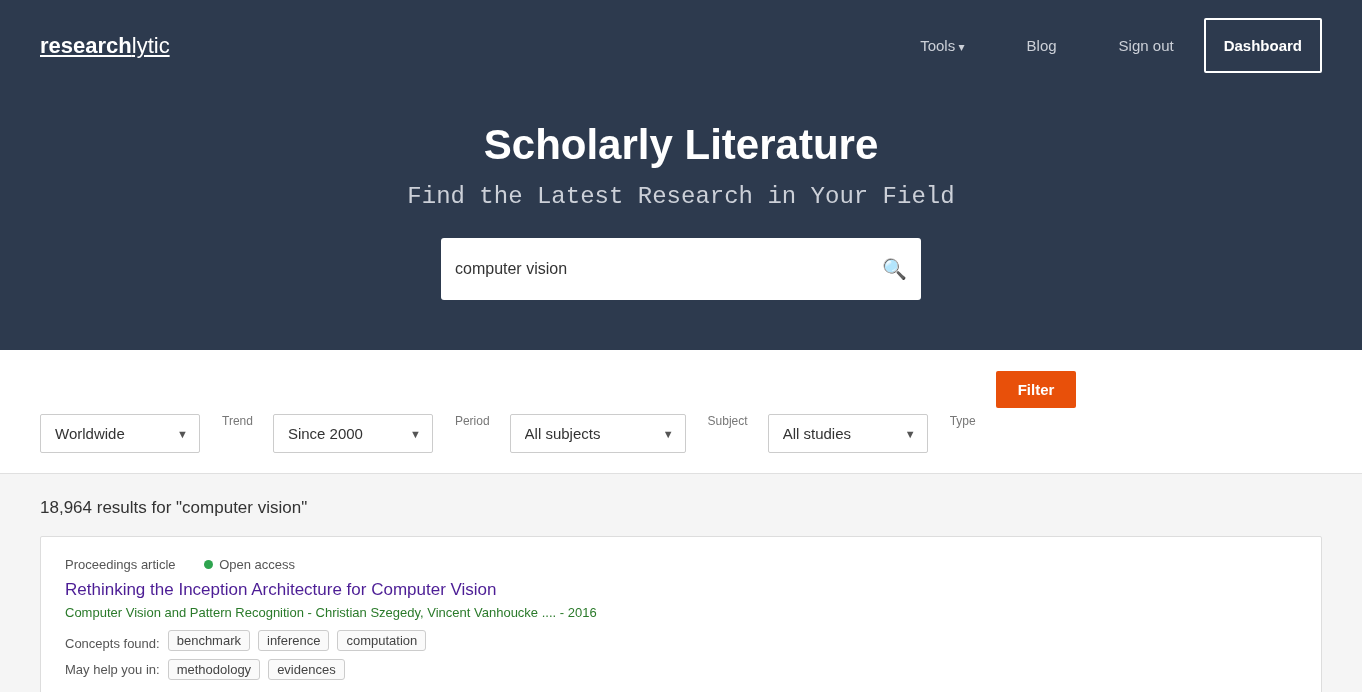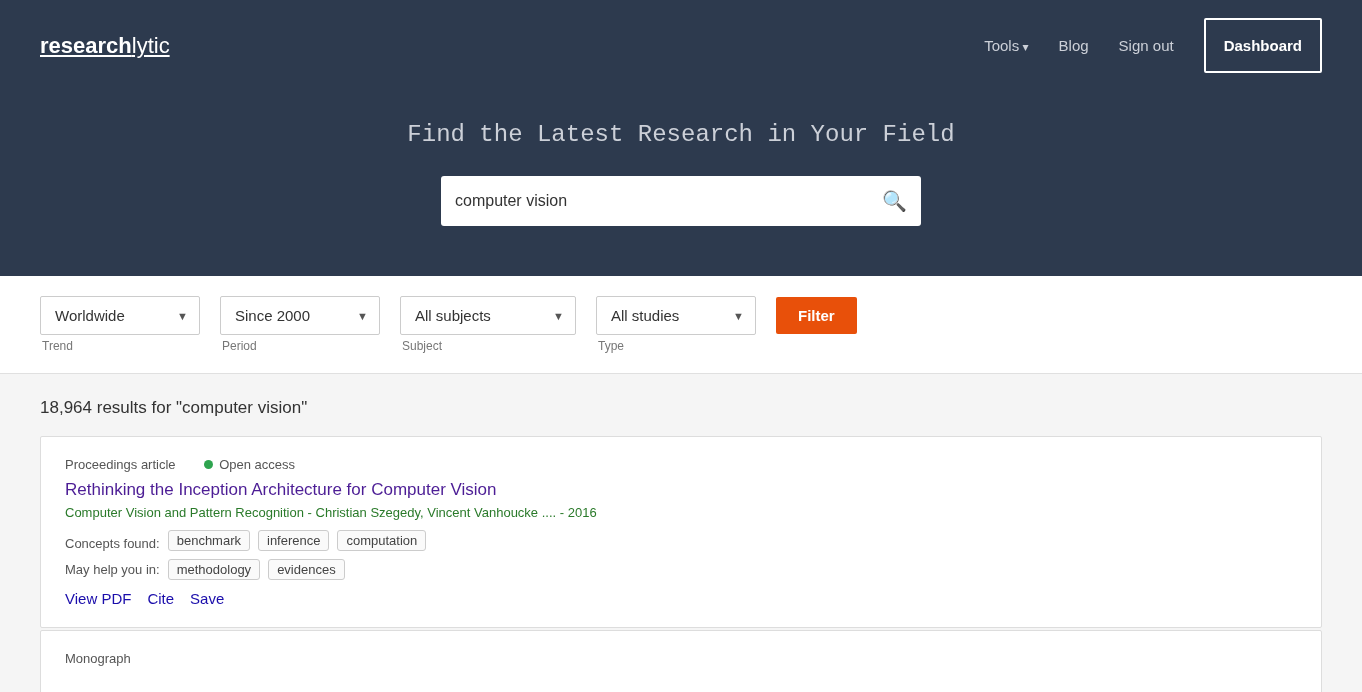--- a/index.html
+++ b/index.html
@@ -28,20 +28,21 @@
     .nav-right {
       display: flex;
       align-items: center;
       gap: 30px;
     }
     .nav-link {
       color: #ccd0d8;
       text-decoration: none;
       font-size: 15px;
       cursor: pointer;
+      margin-left: 32px;
     }
     .nav-link.with-arrow::after {
       content: ' ▾';
       font-size: 12px;
     }
     .btn-dashboard {
       border: 2px solid white;
       color: white;
       background: transparent;
       padding: 17px 18px;
@@ -66,21 +67,21 @@
       font-family: Liberation Mono, monospace;
     }
     .search-bar {
       display: flex;
       align-items: center;
       background: white;
       border-radius: 3px;
       max-width: 480px;
       margin: 0 auto;
       padding: 0 14px;
-      height: 50px;
+      height: 62px;
     }
     .search-input {
       flex: 1;
       border: none;
       outline: none;
       font-size: 16px;
       color: #333;
     }
     .search-icon {
       color: #888;
@@ -92,22 +93,23 @@
     .filters-section {
       background: white;
       border-bottom: 1px solid #e0e0e0;
       padding: 20px 40px;
       display: flex;
       align-items: flex-start;
       gap: 20px;
     }
     .filter-group {
       display: flex;
-      flex-direction: column;
-      gap: 4px;
+      flex-direction: row;
+      gap: 20px;
+      margin-top: 44px;
     }
     .filter-dropdown {
       position: relative;
       display: inline-block;
     }
     .filter-dropdown select {
       border: 1px solid #ccc;
       padding: 10px 36px 10px 14px;
       font-size: 15px;
       background: white;
@@ -256,20 +258,21 @@
     </span>
     <div class="nav-right">
       <a class="nav-link with-arrow">Tools</a>
       <a class="nav-link">Blog</a>
       <a class="nav-link">Sign out</a>
       <button class="btn-dashboard">Dashboard</button>
     </div>
   </nav>
 
   <div class="hero-content">
+    <h1 class="hero-title">Scholarly Literature</h1>
     <p class="hero-subtitle">Find the Latest Research in Your Field</p>
     <div class="search-bar">
       <input class="search-input" type="text" value="computer vision" style="">
       <span class="search-icon">🔍</span>
     </div>
   </div>
 </div>
 
 <div class="filters-section">
   <div class="filter-group">

